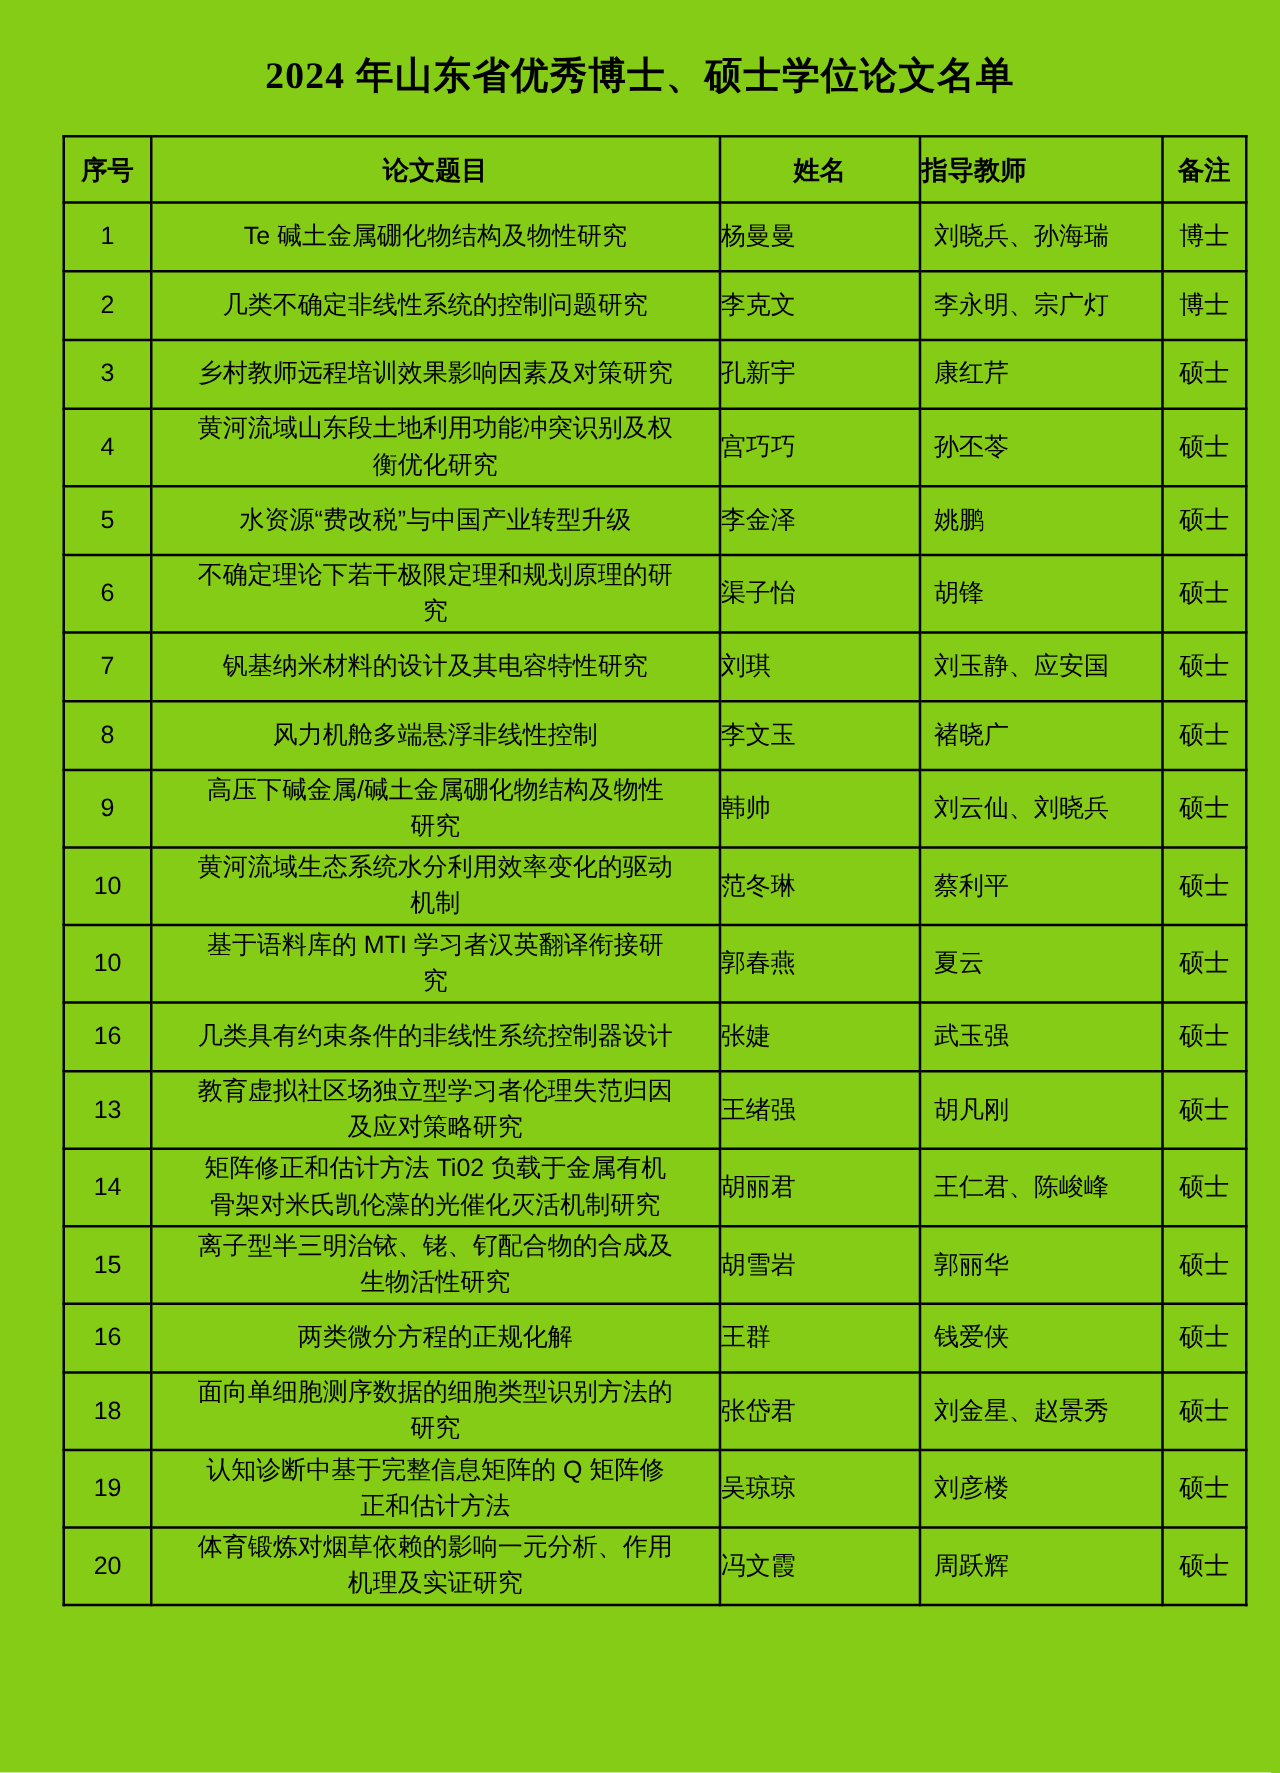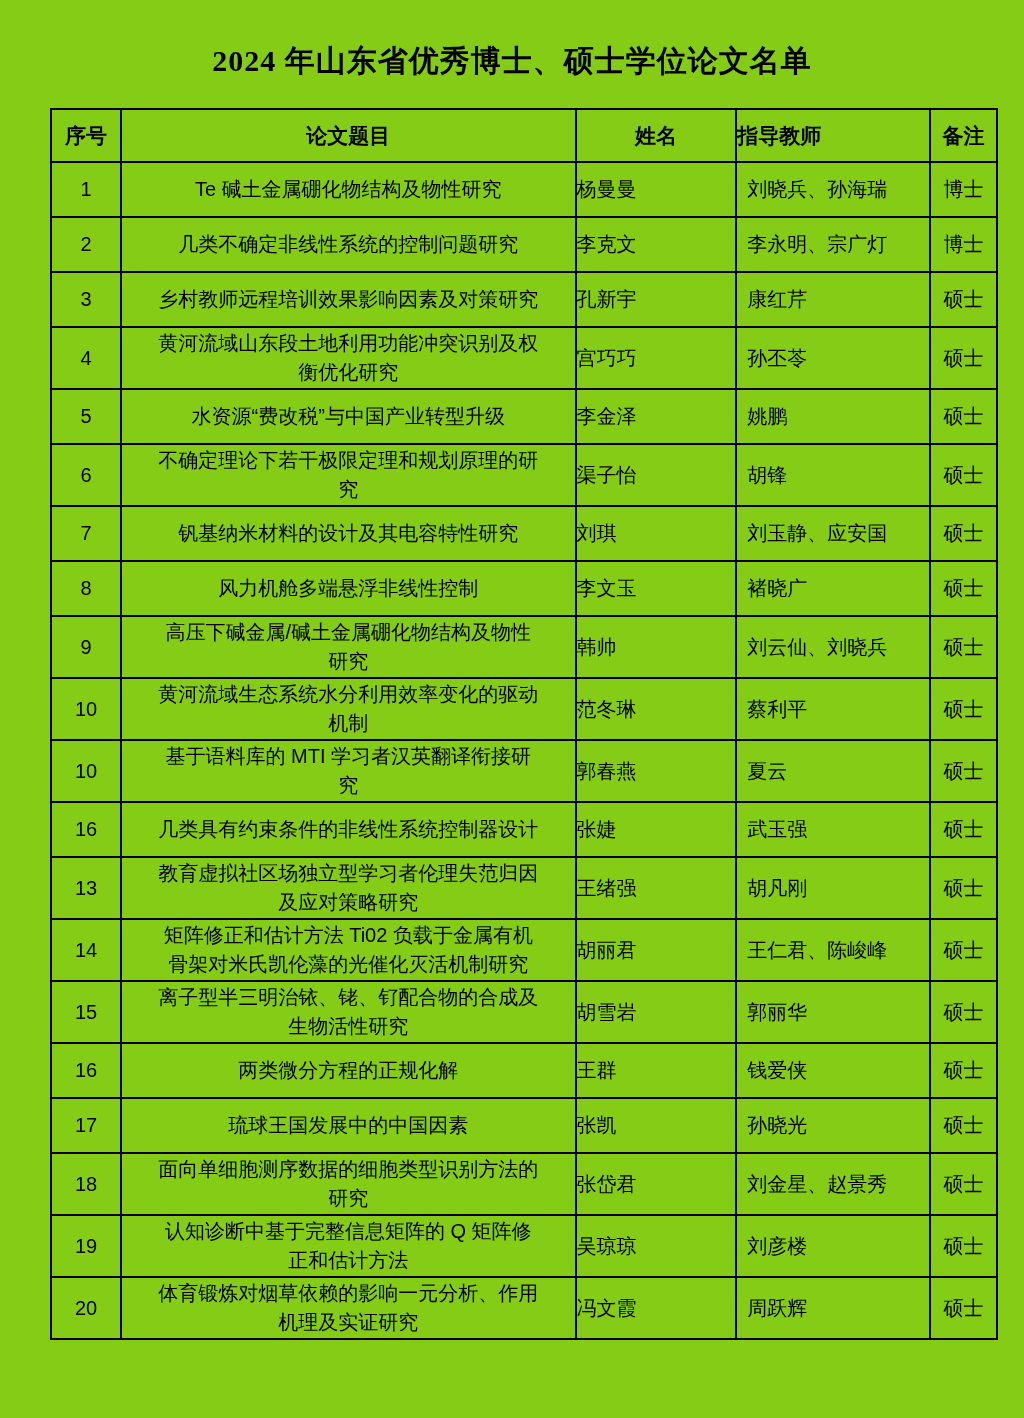--- a/index.html
+++ b/index.html
@@ -183,27 +183,20 @@
       <td class="c-note">硕士</td>
     </tr>
         <tr>
       <td class="c-no">16</td>
       <td class="c-title">两类微分方程的正规化解</td>
       <td class="c-name">王群</td>
       <td class="c-advisor">钱爱侠</td>
       <td class="c-note">硕士</td>
     </tr>
         <tr>
-      <td class="c-no">17</td>
-      <td class="c-title">琉球王国发展中的中国因素</td>
-      <td class="c-name">张凯</td>
-      <td class="c-advisor">孙晓光</td>
-      <td class="c-note">硕士</td>
-    </tr>
-        <tr>
       <td class="c-no">18</td>
       <td class="c-title">面向单细胞测序数据的细胞类型识别方法的研究</td>
       <td class="c-name">张岱君</td>
       <td class="c-advisor">刘金星、赵景秀</td>
       <td class="c-note">硕士</td>
     </tr>
         <tr>
       <td class="c-no">19</td>
       <td class="c-title">认知诊断中基于完整信息矩阵的 Q 矩阵修正和估计方法</td>
       <td class="c-name">吴琼琼</td>

